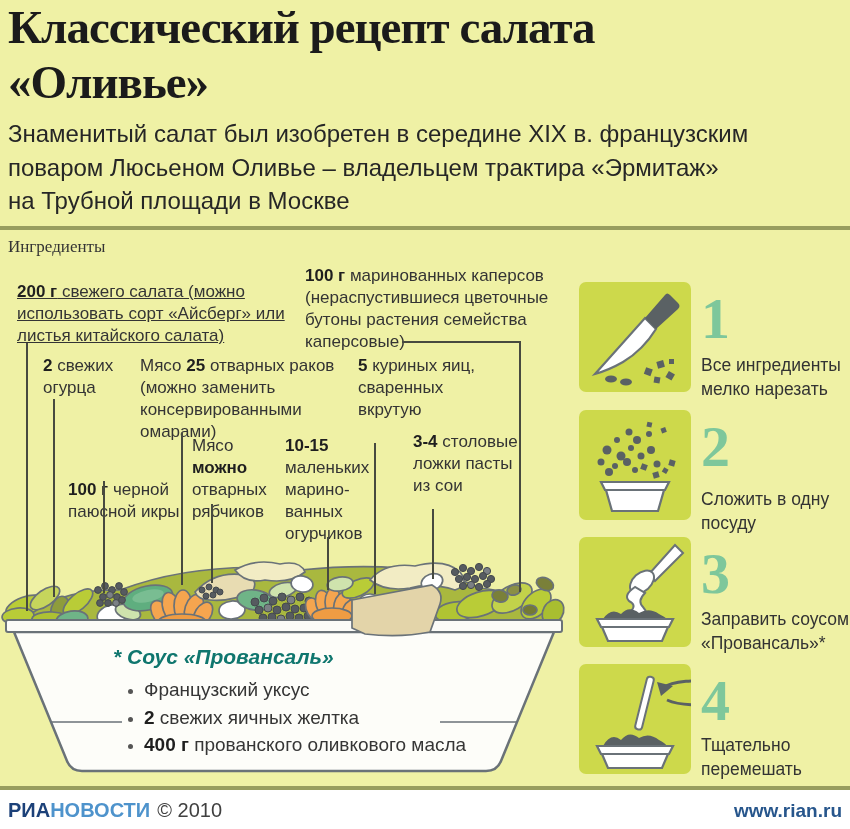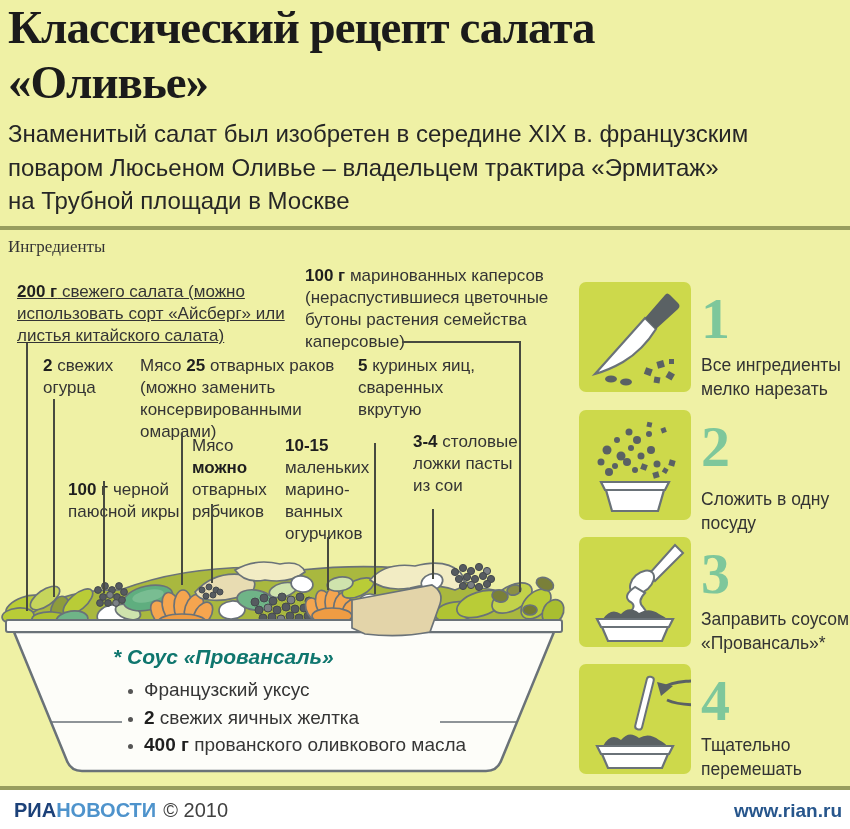--- a/index.html
+++ b/index.html
@@ -58,21 +58,21 @@
   .salad-svg{position:absolute;left:0;top:540px;z-index:2;}
   .sauce-title{position:absolute;left:113px;top:645px;margin:0;z-index:5;
                font-size:21px;font-weight:700;font-style:italic;color:#0f766e;}
   .sauce-list{position:absolute;left:128px;top:676px;margin:0;padding-left:16px;z-index:5;
               font-size:19px;line-height:27.5px;color:#363636;}
   .sauce-list li::marker{color:#555;font-size:15px;}
   .sauce-list b{font-weight:700;color:#1f1f1f;}
   
   .footer{position:absolute;left:0;top:790px;width:850px;height:39px;background:#ffffff;z-index:6;}
   .logo{position:absolute;left:8px;top:9px;font-size:20px;font-weight:700;}
-  .logo .ria{color:#1c4179;margin-left:6px;}
+  .logo .ria{color:#1c4179;}
   .logo .nov{color:#4e93cc;}
   .logo .cop{color:#404040;font-weight:400;margin-left:7px;}
   .url{position:absolute;right:8px;top:10px;font-size:19px;font-weight:700;color:#27568c;}
 </style>
 </head>
 <body>
 
 <div class="page">
 
   <h1 class="title">Классический рецепт салата

